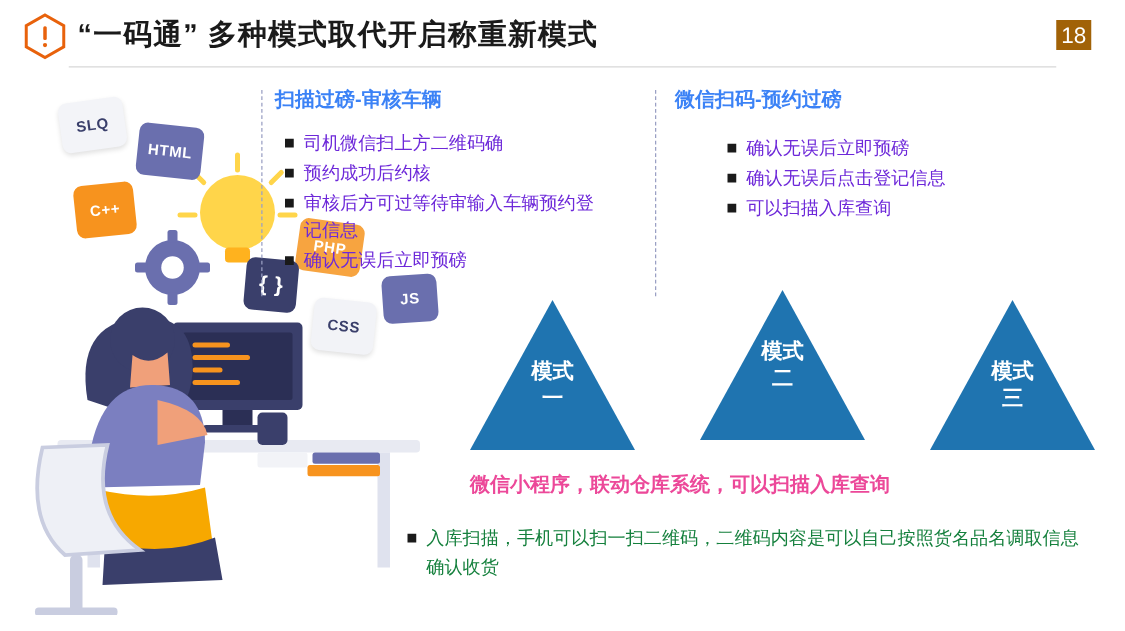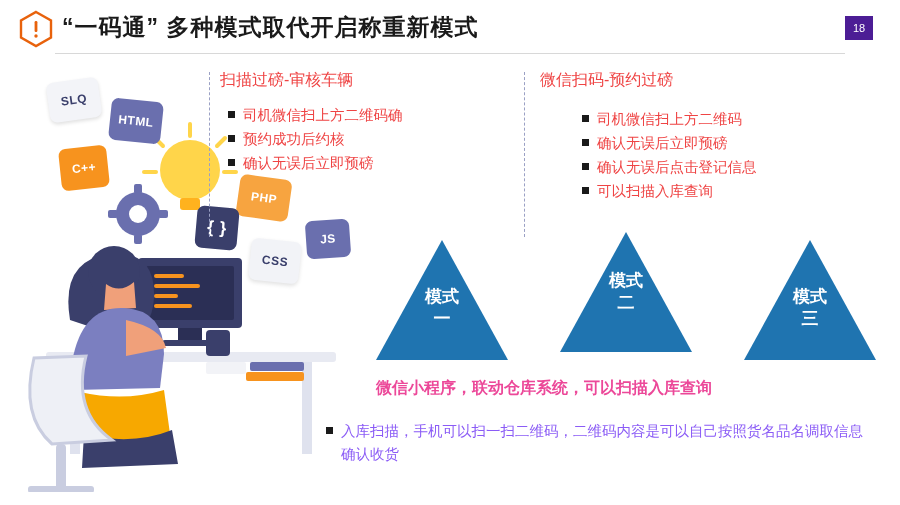--- a/index.html
+++ b/index.html
@@ -46,23 +46,23 @@
     font-size: 23px;
     font-weight: bold;
     color: #1a1a1a;
     letter-spacing: 1px;
     white-space: nowrap;
   }
   .page-badge {
     position: absolute;
     left: 845px; top: 16px;
     width: 28px; height: 24px;
-    background: #4c1d95;
+    background: #a16207;
     color: #ffffff;
-    font-size: 11px;
+    font-size: 18px;
     line-height: 24px;
     text-align: center;
   }
 
   
   .illus {
     position: absolute;
     left: 10px; top: 62px;
     width: 350px; height: 430px;
   }
@@ -84,28 +84,28 @@
   .tag-cpp  { left: 50px;  top: 85px;  width: 48px; height: 42px; background: #f7931e; transform: rotate(-6deg);}
   .tag-php  { left: 228px; top: 115px; width: 52px; height: 42px; background: #f7a440; transform: rotate(8deg);}
   .tag-css  { left: 240px; top: 178px; width: 50px; height: 42px; background: #f2f3f7; color: #3a3f6b; transform: rotate(6deg); box-shadow: 0 2px 4px rgba(0,0,0,.12);}
   .tag-js   { left: 296px; top: 158px; width: 44px; height: 38px; background: #6a6fae; transform: rotate(-4deg);}
   .tag-brace{ left: 186px; top: 145px; width: 42px; height: 42px; background: #3a3f6b; font-size: 17px; transform: rotate(5deg);}
 
   
   .col-head {
     position: absolute;
     font-size: 16px;
-    font-weight: normal;
-    color: #ef4444;
+    font-weight: bold;
+    color: #3b82f6;
     white-space: nowrap;
   }
   .bullet-list {
     position: absolute;
     font-size: 14.5px;
-    color: #ef4444;
+    color: #6d28d9;
     line-height: 22px;
     font-family: Liberation Serif, serif;
   }
   .bullet-row {
     display: flex;
     align-items: flex-start;
     margin-bottom: 2px;
   }
   .bullet-mark {
     flex: 0 0 auto;
@@ -141,21 +141,21 @@
     font-size: 16px;
     font-weight: bold;
     color: #ec4899;
     white-space: nowrap;
   }
   .bottom-list {
     position: absolute;
     left: 326px; top: 420px;
     width: 540px;
     font-size: 14.5px;
-    color: #8b5cf6;
+    color: #15803d;
     line-height: 23px;
   }
 </style>
 </head>
 <body>
 
 <div id="slide">
 
   <div class="header">
     <div class="logo-badge">
@@ -249,31 +249,31 @@
     <div class="bullet-row">
       <span class="bullet-mark"></span>
       <span class="bullet-text">司机微信扫上方二维码确</span>
     </div>
     <div class="bullet-row">
       <span class="bullet-mark"></span>
       <span class="bullet-text">预约成功后约核</span>
     </div>
     <div class="bullet-row">
       <span class="bullet-mark"></span>
+      <span class="bullet-text">审核后方可过等待审输入车辆预约登记信息</span>
+    </div>
+    <div class="bullet-row">
+      <span class="bullet-mark"></span>
       <span class="bullet-text">确认无误后立即预磅</span>
     </div>
   </div>
 
   <div class="dash-v" style="left:524px; top:72px; height:165px;"></div>
   <div class="col-head" style="left:540px; top:70px;">微信扫码-预约过磅</div>
   <div class="bullet-list" style="left:582px; top:108px; width:260px;">
-    <div class="bullet-row">
-      <span class="bullet-mark"></span>
-      <span class="bullet-text">司机微信扫上方二维码</span>
-    </div>
     <div class="bullet-row">
       <span class="bullet-mark"></span>
       <span class="bullet-text">确认无误后立即预磅</span>
     </div>
     <div class="bullet-row">
       <span class="bullet-mark"></span>
       <span class="bullet-text">确认无误后点击登记信息</span>
     </div>
     <div class="bullet-row">
       <span class="bullet-mark"></span>

